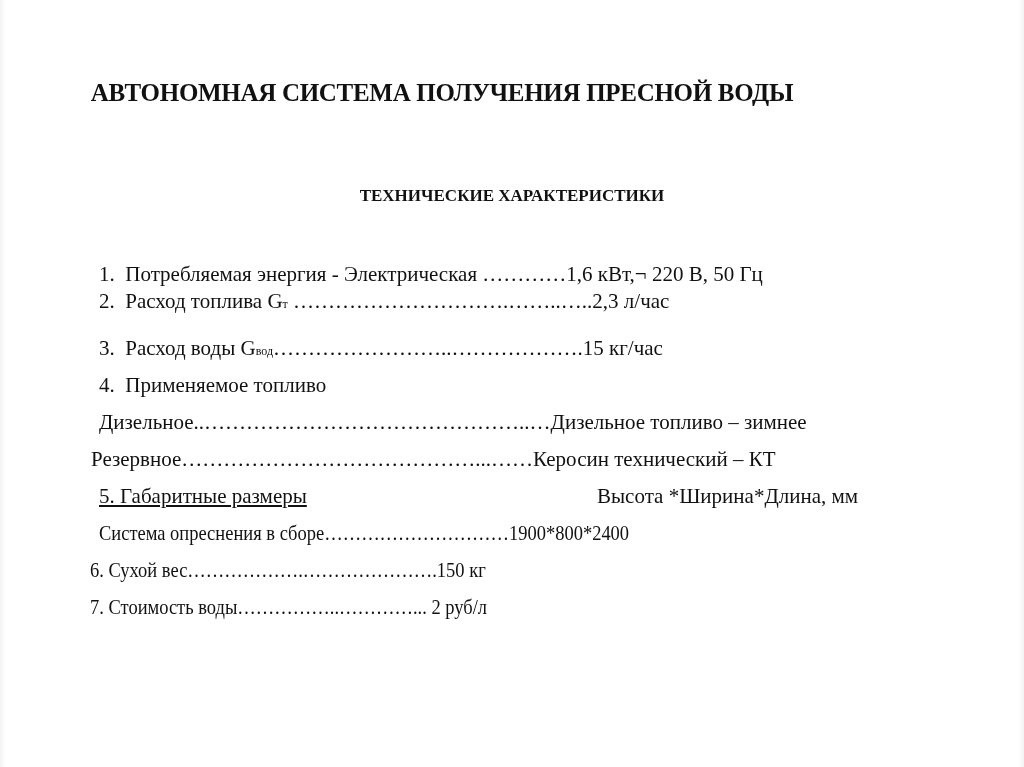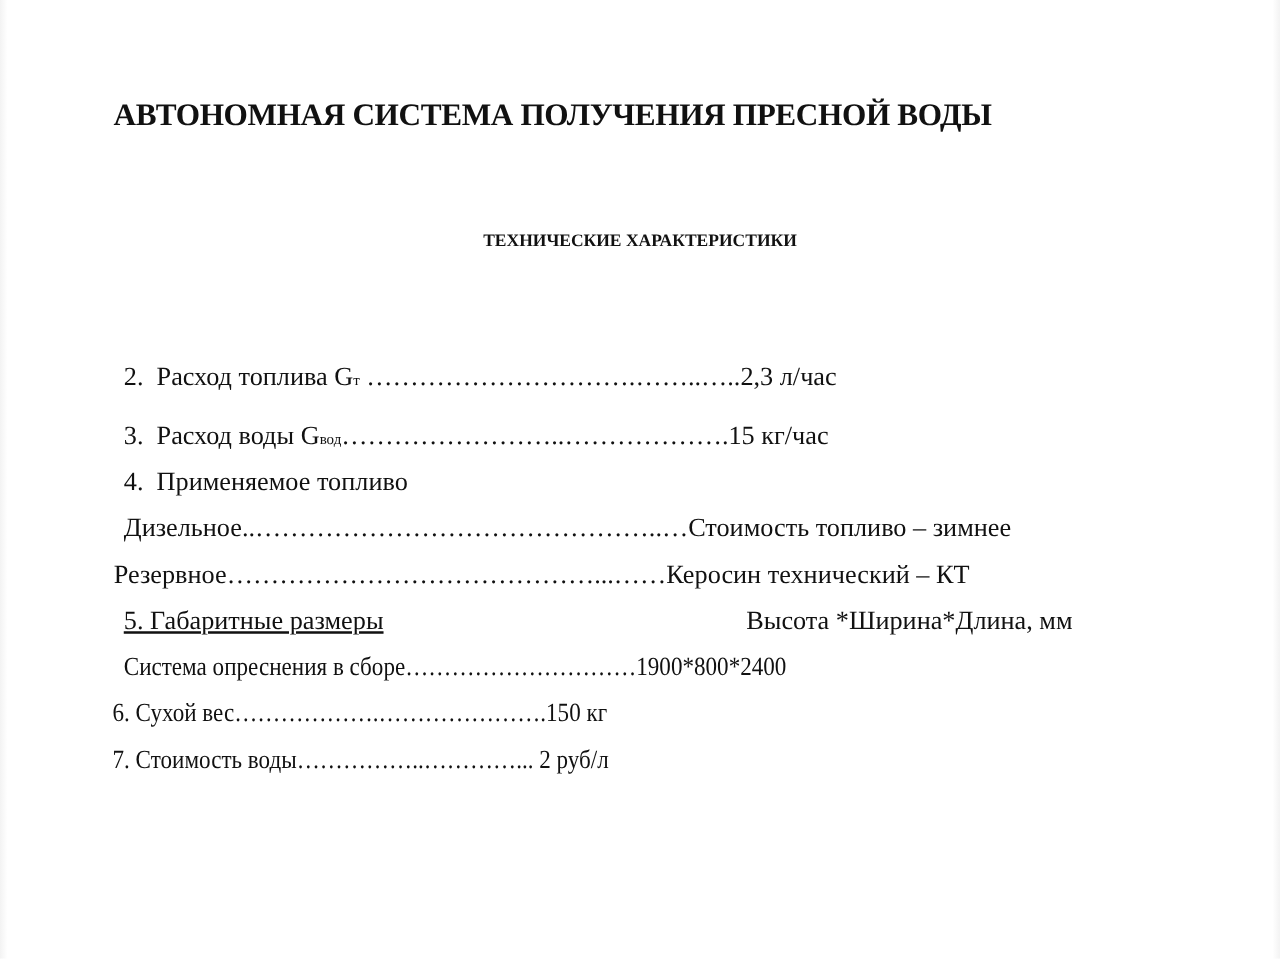--- a/index.html
+++ b/index.html
@@ -38,21 +38,21 @@
       font-size: 25px;
       letter-spacing: -0.3px;
       white-space: nowrap;
     }
     .subtitle {
       position: absolute;
       left: 0; width: 1024px;
       top: 186px;
       text-align: center;
       font-weight: bold;
-      font-size: 14px;
+      font-size: 17px;
       white-space: nowrap;
     }
     .line {
       position: absolute;
       font-size: 21px;
       white-space: nowrap;
       line-height: 26px;
     }
     .line .num { display: inline-block; }
     .sub { font-size: 12px; vertical-align: 0; }
@@ -65,38 +65,42 @@
 <body>
 
 <div class="slide">
   <div class="edge-left"></div>
   <div class="edge-right"></div>
 
   <div class="title">АВТОНОМНАЯ СИСТЕМА ПОЛУЧЕНИЯ ПРЕСНОЙ ВОДЫ</div>
 
   <div class="subtitle">ТЕХНИЧЕСКИЕ ХАРАКТЕРИСТИКИ</div>
 
+  <div class="line" style="left:99px; top:261px;">
+    <span class="num">1.</span>&nbsp;
+    <span>Потребляемая энергия - Электрическая</span><span> …………</span><span>1,6 кВт,¬ 220 В, 50 Гц</span>
+  </div>
 
   <div class="line" style="left:99px; top:288px;">
     <span class="num">2.</span>&nbsp;
     <span>Расход топлива G</span><span class="sub">т</span><span> ………………………….……..…..</span><span>2,3 л/час</span>
   </div>
 
   <div class="line" style="left:99px; top:335px;">
     <span class="num">3.</span>&nbsp;
     <span>Расход воды  G</span><span class="sub">вод</span><span>……………………..……………….</span><span>15 кг/час</span>
   </div>
 
   <div class="line" style="left:99px; top:372px;font-family:Liberation Serif, serif;">
     <span class="num">4.</span>&nbsp;
     <span>Применяемое топливо</span>
   </div>
 
   <div class="line" style="left:99px; top:409px;">
-    <span>Дизельное</span><span>..………………………………………..…</span><span>Стоимость топливо – зимнее</span>
+    <span>Дизельное</span><span>..………………………………………..…</span><span>Дизельное топливо – зимнее</span>
   </div>
 
   <div class="line" style="left:91px; top:446px;">
     <span>Резервное</span><span>……………………………………...……</span><span>Керосин технический – КТ</span>
   </div>
 
   <div class="line" style="left:99px; top:483px;text-decoration:underline;">5. Габаритные размеры</div>
   <div class="line" style="left:597px; top:483px;">Высота *Ширина*Длина, мм</div>
 
   <div class="line cond" style="left:99px; top:520px; transform: scaleX(0.88);">

